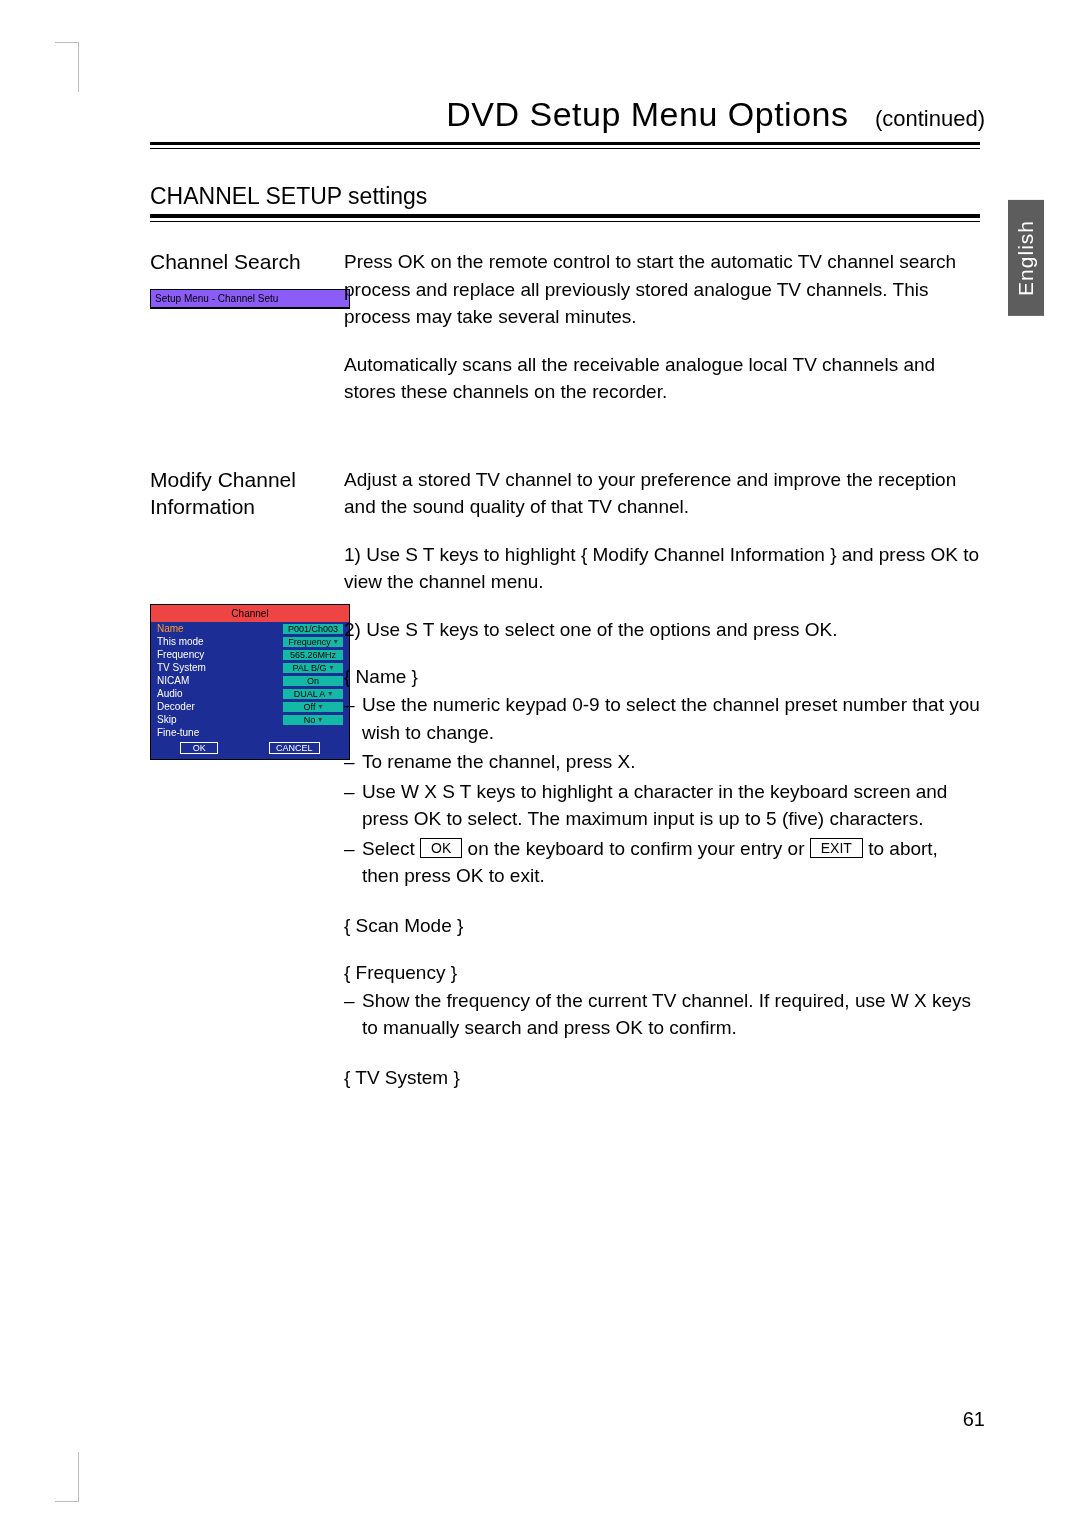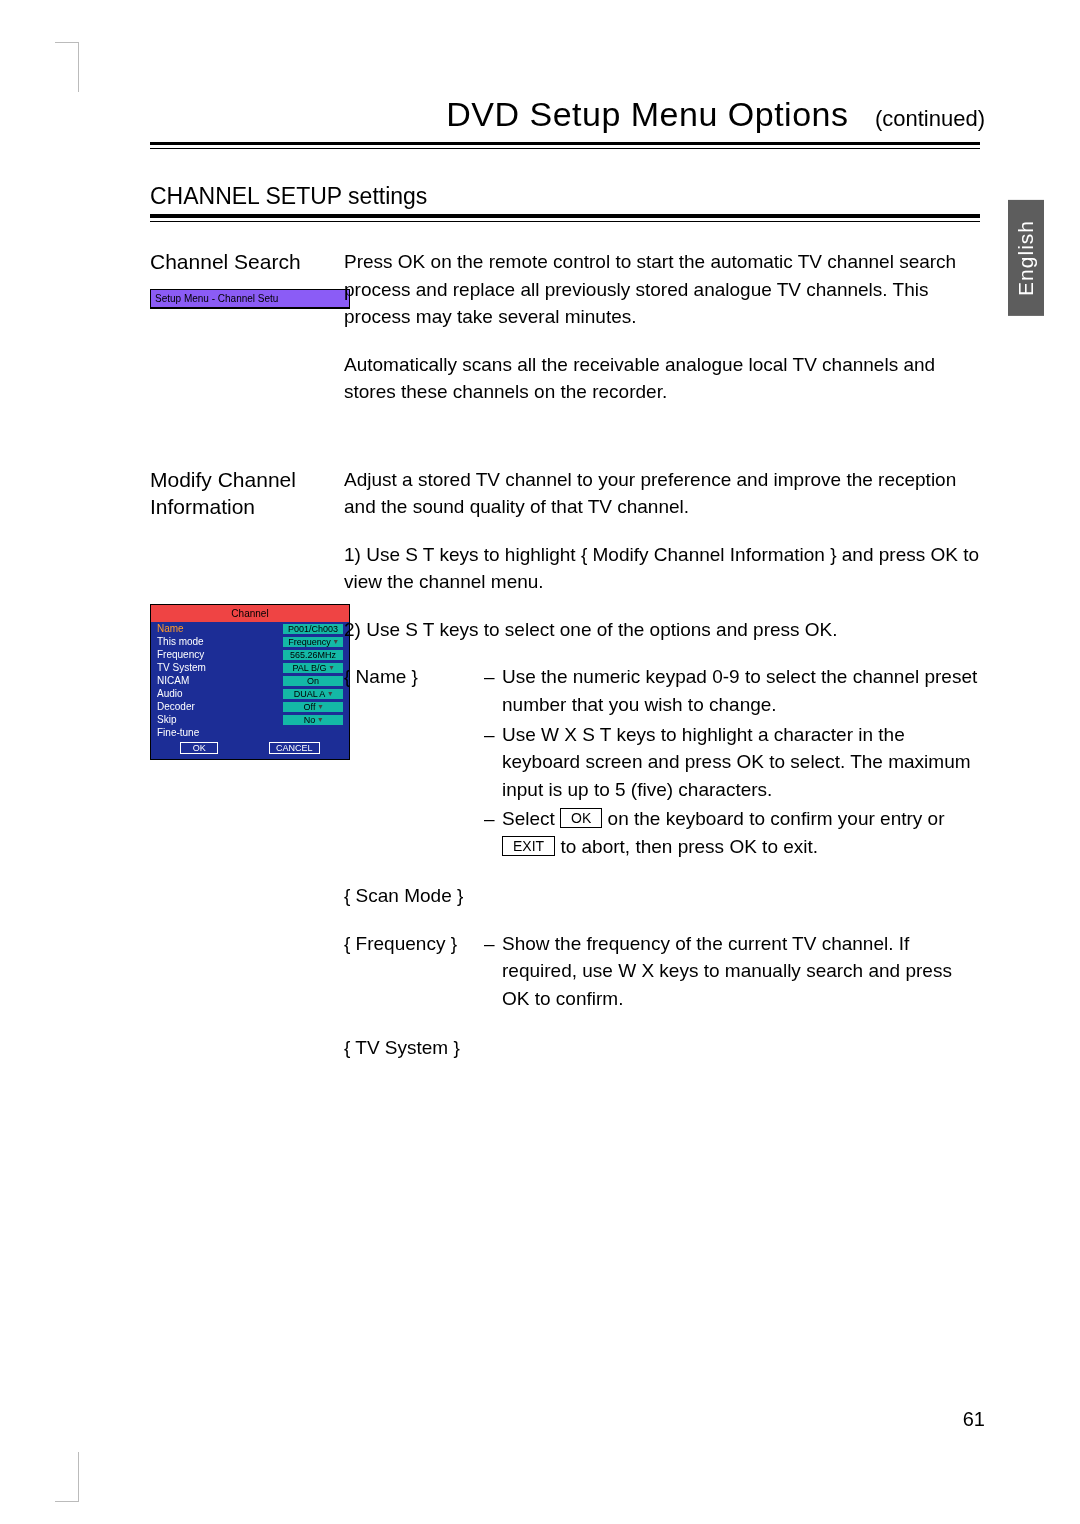--- a/index.html
+++ b/index.html
@@ -50,21 +50,21 @@
   
   .menu-shot2 { width: 200px; border:1px solid #000; background:#1c2d96; color:#fff; font-size:10px; margin-top:10px;}
   .menu-shot2 .ms2-title{ background:#ef4444; color:#000; padding:3px 5px; font-size:10px;text-align:center;}
   .menu-shot2 .ms2-row{display:flex;justify-content:space-between;align-items:center;padding:1px 6px;}
   .menu-shot2 .ms2-val{background:#14b8a6;color:#000;min-width:60px;font-size:9px;padding:0 2px;display:inline-flex;align-items:center;justify-content:center;}
   .menu-shot2 .ms2-val .dd{font-size:8px;color:#444;margin-left:3px;}
   .menu-shot2 .highlight .ms2-lab{color:#ff9a2b;}
   .menu-shot2 .ms2-foot{display:flex;justify-content:space-around;padding:3px 4px 5px;}
   .menu-shot2 .fbtn{border:1px solid #fff;padding:0 6px;font-size:9px;min-width:38px;text-align:center;}
 
-  .opt-table { display:flex; margin-bottom:20px;}
+  .opt-table { display:flex; margin-bottom:20px;flex-direction:column;}
   .opt-key { width:140px; flex-shrink:0; }
   .opt-body ul{list-style:none;}
   .opt-body li{position:relative;padding-left:18px;margin-bottom:2px;}
   .opt-body li::before{content:"–";position:absolute;left:0;}
 
   .kbd-box{display:inline-block;border:1px solid #000;padding:0 10px;font-size:14px;line-height:1.3;vertical-align:2px;}
 
   .pagenum{position:absolute;right:95px;bottom:93px;font-size:20px;}
 </style>
 </head>
@@ -178,20 +178,21 @@
         <p class="para">
           <span>1)  Use  S T keys to highlight { </span><span>Modify Channel  Information   </span><span>} and press OK to view the channel menu.</span>
         </p>
         <p class="para">2)  Use  S T keys to select one of the options and press OK.</p>
 
         <div class="opt-table">
           <div class="opt-key">{ Name }</div>
           <div class="opt-body">
             <ul>
               <li>Use the numeric keypad 0-9 to select the channel preset number that you wish to change.</li>
+              <li>To rename the channel, press  X.</li>
               <li>Use  W X  S T keys to highlight a character in the keyboard screen and press OK to select. The maximum input is up to 5 (five) characters.</li>
               <li>
                 <span>Select </span><span class="kbd-box">OK</span><span> on the keyboard to confirm your entry or </span><span class="kbd-box">EXIT</span><span> to abort, then press OK to exit.</span>
               </li>
             </ul>
           </div>
         </div>
 
         <div class="opt-table">
           <div class="opt-key">{ Scan Mode }</div>

